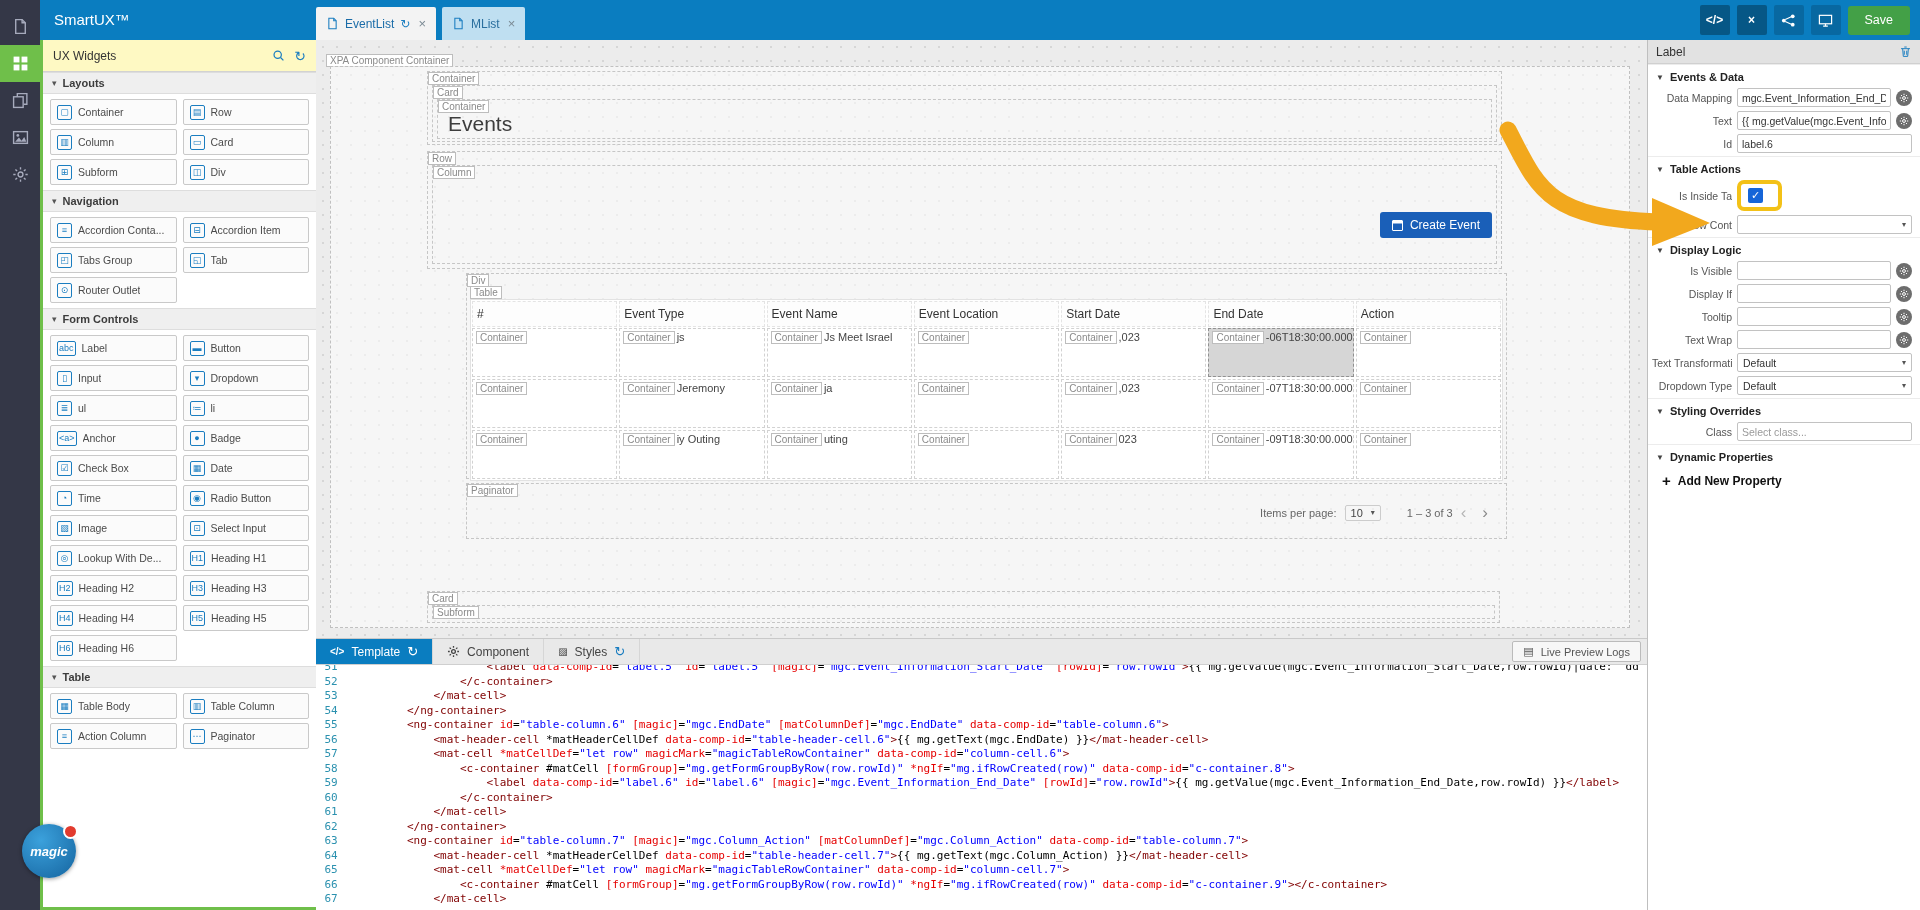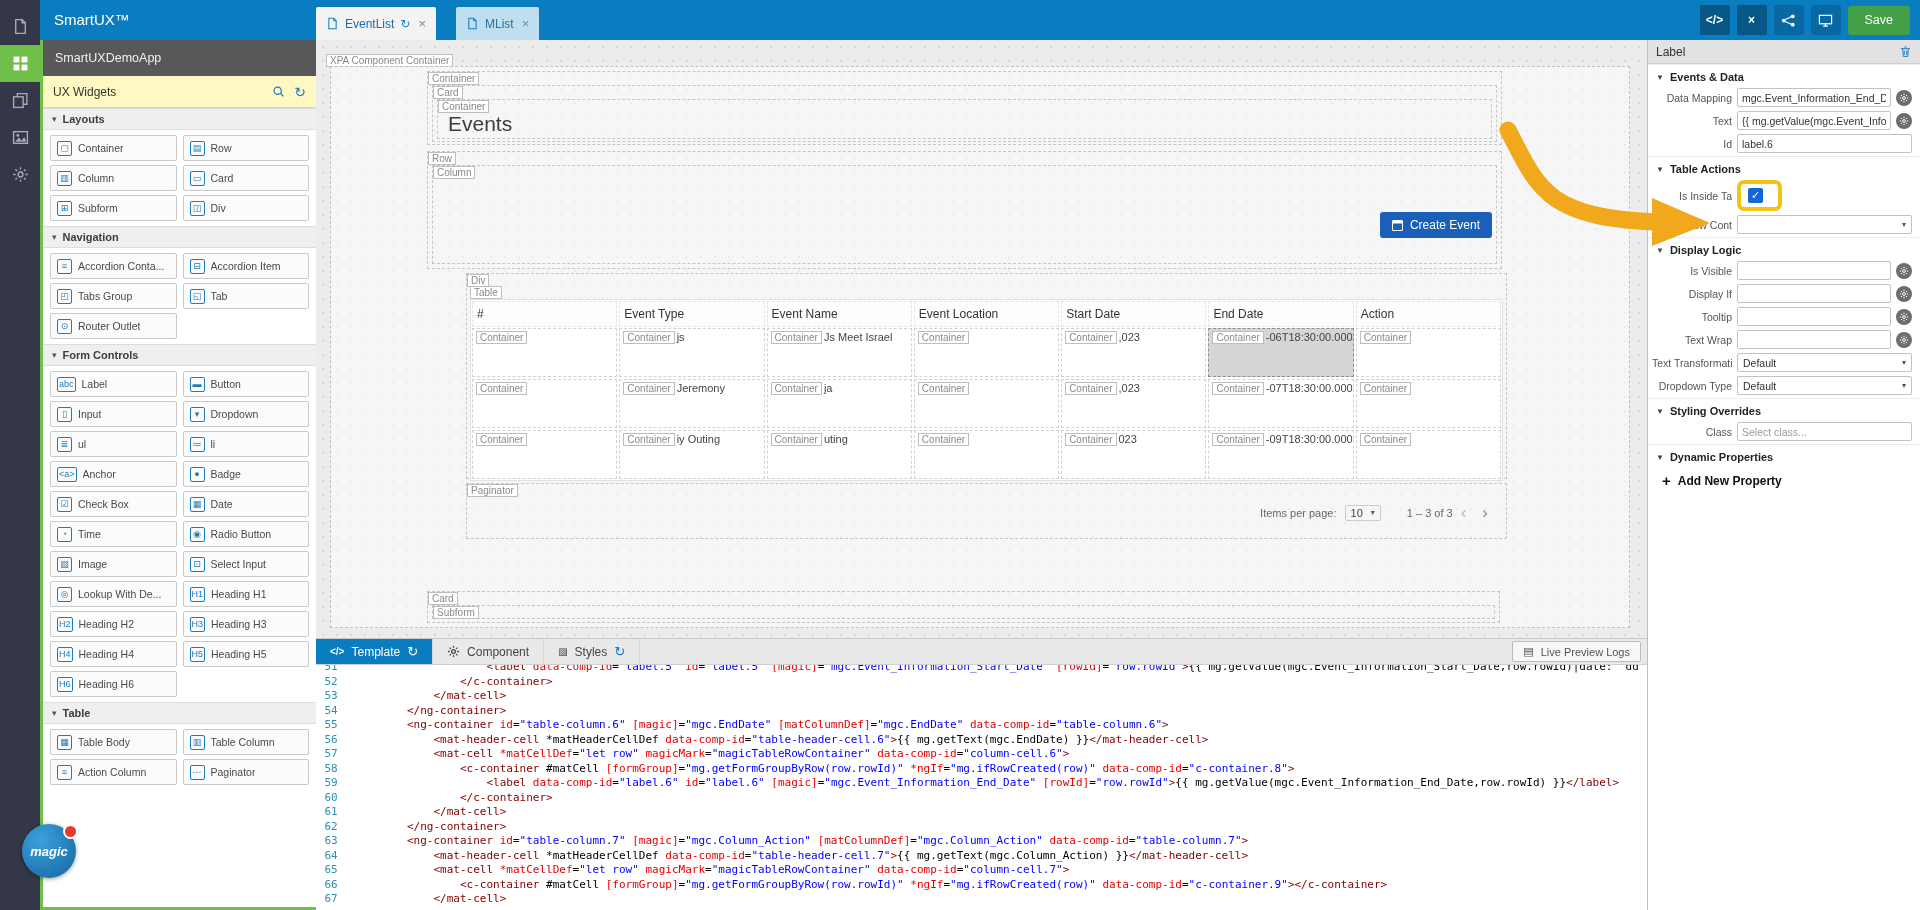--- a/index.html
+++ b/index.html
@@ -9,21 +9,21 @@
 
 
 .rail{position:absolute;left:0;top:0;width:40px;height:910px;background:#343747;z-index:6;display:flex;flex-direction:column;align-items:center;padding-top:8px}
 .rail-btn{width:40px;height:37px;display:flex;align-items:center;justify-content:center;color:#a7abbd;cursor:pointer}
 .rail-btn svg{width:17px;height:17px}
 .rail-btn.active{background:#6fbf4a;color:#fff}
 
 
 .topbar{position:absolute;left:40px;top:0;right:0;height:40px;background:#0a7dc0;z-index:5}
 .app-title{position:absolute;left:14px;top:0;line-height:40px;color:#fff;font-size:15px}
-.doc-tabs{position:absolute;left:276px;bottom:0;display:flex;gap:20px}
+.doc-tabs{position:absolute;left:276px;bottom:0;display:flex;gap:6px}
 .doc-tab{height:33px;display:flex;align-items:center;gap:6px;padding:0 10px;background:#bfdff1;color:#2a6f9e;font-size:12px;border-radius:2px 2px 0 0;cursor:pointer}
 .doc-tab.active{background:#f3f3f3;color:#1a6ca8}
 .dt-ico{display:inline-flex;color:#1a7dc0}
 .dt-ico svg{width:13px;height:13px}
 .dt-refresh{color:#1a7dc0;font-size:12px;cursor:pointer}
 .dt-close{color:#7b8a94;font-size:13px;margin-left:2px;cursor:pointer}
 .topbar-right{position:absolute;right:10px;top:5px;display:flex;align-items:center;gap:7px}
 #toolbar-icons{display:flex;gap:7px}
 .tb-icon{width:30px;height:30px;border-radius:2px;background:rgba(0,0,0,.16);color:#fff;display:flex;align-items:center;justify-content:center;font-size:12px;font-weight:bold;cursor:pointer}
 .tb-icon.active{background:rgba(0,0,0,.3)}
@@ -212,21 +212,20 @@
               <rect x="1.5" y="2.5" width="13" height="9" fill="none" stroke="currentColor" stroke-width="1.3"></rect>
               <path d="M5.5 14h5M8 11.5V14" stroke="currentColor" stroke-width="1.3"></path>
             </svg>
           </div>
         </div>
       <button class="save-btn">Save</button>
     </div>
   </div>
 
   <div class="left-panel">
-    <div class="project-bar">SmartUXDemoApp</div>
     <div class="widgets-header">
       <span class="widgets-title">UX Widgets</span>
       <span class="wh-icons">
         <span class="wh-search">
             <svg viewBox="0 0 16 16">
               <circle cx="7" cy="7" r="4.5" fill="none" stroke="currentColor" stroke-width="1.5"></circle>
               <path d="M10.5 10.5L14 14" stroke="currentColor" stroke-width="1.5"></path>
             </svg>
           </span>
         <span class="wh-refresh">↻</span>

